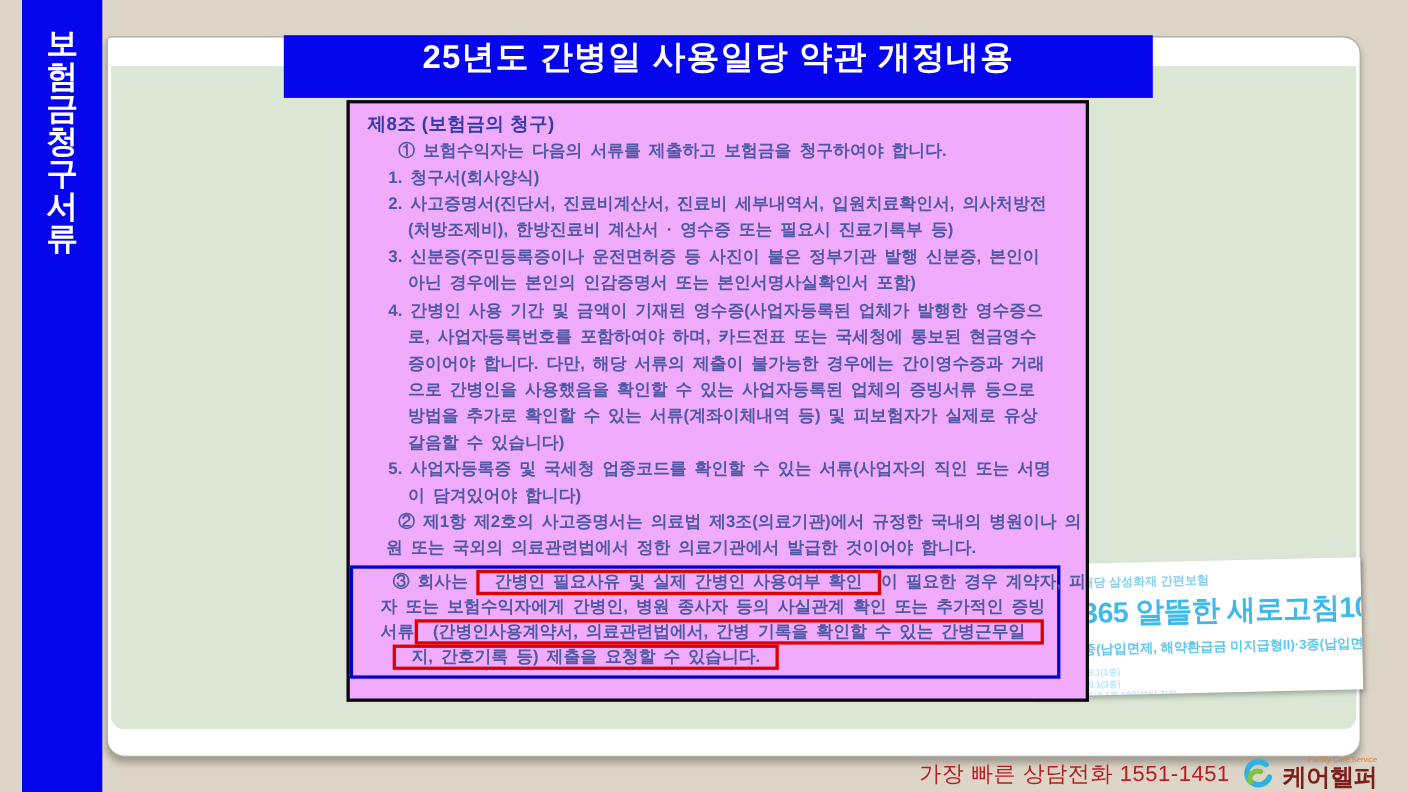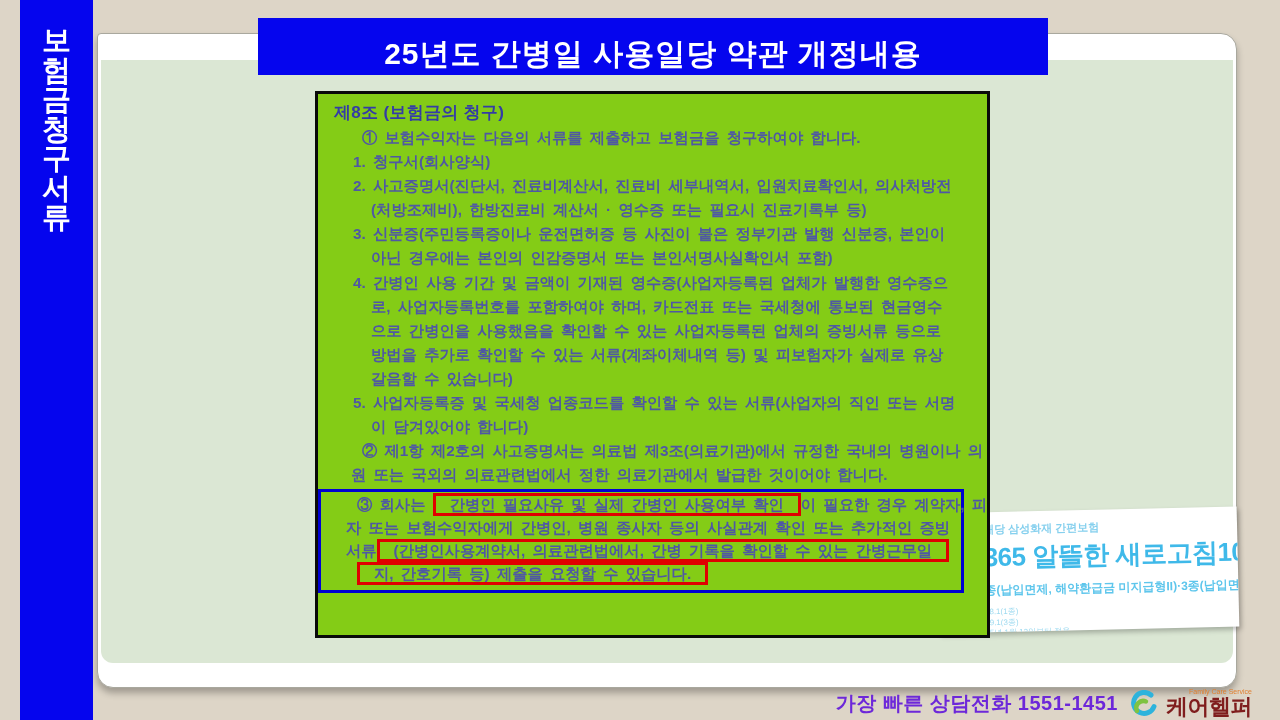--- a/index.html
+++ b/index.html
@@ -30,23 +30,23 @@
     box-shadow:0 5px 7px rgba(0,0,0,.28);
     z-index:1;
   }
   .green-area {
     position:absolute; left:3px; top:26px; width:1132px; height:603px;
     background:#dbe7d4; border-radius:0 0 12px 12px;
   }
 
   
   .banner {
-    position:absolute; left:258px; top:18px; width:790px; height:57px;
+    position:absolute; left:258px; top:32px; width:790px; height:57px;
     background:#0505ee; z-index:6;
-    display:flex; align-items:flex-end; justify-content:center;
+    display:flex; align-items:flex-start; justify-content:center;
   }
   .banner .banner-title {
     color:#ffffff; font-weight:bold; font-size:30px; letter-spacing:1px;
     white-space:nowrap;
   }
 
   
   .promo-card {
     position:absolute; left:938px; top:510px; width:300px; height:120px;
     background:#ffffff; z-index:2; transform:rotate(-1.3deg);
@@ -55,21 +55,21 @@
   }
   .promo-tag   { font-size:11px; color:#86d0ee; font-weight:bold; white-space:nowrap; }
   .promo-title { font-size:26px; color:#3fb9e9; font-weight:bold; white-space:nowrap; margin-top:3px; letter-spacing:-0.5px; }
   .promo-sub   { font-size:12px; color:#5ec6ec; font-weight:bold; white-space:nowrap; margin-top:7px; }
   .promo-notes { margin-top:8px; }
   .promo-notes div { font-size:8px; line-height:10.5px; color:#9edaf0; white-space:nowrap; }
 
   
   .doc-box {
     position:absolute; left:315px; top:91px; width:675px; height:547px;
-    background:#84cc16; border:3px solid #0a0a0a; z-index:5;
+    background:#f0abfc; border:3px solid #0a0a0a; z-index:5;
     padding:6px 13px 0 16px; overflow:hidden;
   }
   .doc-title {
     font-size:17px; font-weight:bold; color:#343ca6; line-height:26px;
     white-space:pre; letter-spacing:0.3px;
   }
   .doc-line {
     font-size:15.3px; line-height:24.1px; color:#4f58a4; font-weight:600;
     white-space:pre; word-spacing:3px;
   }
@@ -86,21 +86,21 @@
   .notice-box .doc-line { line-height:22.8px; }
   .hl-red { border:3px solid #e00000; padding:0 14px; }
 
   
   .footer {
     position:absolute; left:0; top:686px; width:1280px; height:34px;
     display:flex; align-items:center; justify-content:flex-end;
     padding-right:28px; gap:8px; z-index:4;
   }
   .phone-text {
-    font-size:20px; font-weight:bold; color:#6d28d9; letter-spacing:0.5px;
+    font-size:20px; font-weight:normal; color:#b91c1c; letter-spacing:0.5px;
     white-space:nowrap;
   }
   .brand-col { display:flex; flex-direction:column; align-items:flex-end; line-height:1; }
   .brand-tagline { font-size:7px; color:#e07f2e; margin-bottom:1px; white-space:nowrap; }
   .brand-name { font-size:22px; font-weight:bold; color:#7f1d1d; white-space:nowrap; letter-spacing:-0.5px; }
   .brand-logo { display:block; margin-top:4px; }
 </style>
 </head>
 <body>
 
@@ -137,20 +137,21 @@
   <div class="doc-title">제8조 (보험금의 청구)</div>
   <div id="doc-body-lines">
       <div class="doc-line ind-p"><span>① 보험수익자는 다음의 서류를 제출하고 보험금을 청구하여야 합니다.</span></div>
       <div class="doc-line ind-n"><span>1. 청구서(회사양식)</span></div>
       <div class="doc-line ind-n"><span>2. 사고증명서(진단서, 진료비계산서, 진료비 세부내역서, 입원치료확인서, 의사처방전</span></div>
       <div class="doc-line ind-nc"><span>(처방조제비), 한방진료비 계산서 · 영수증 또는 필요시 진료기록부 등)</span></div>
       <div class="doc-line ind-n"><span>3. 신분증(주민등록증이나 운전면허증 등 사진이 붙은 정부기관 발행 신분증, 본인이</span></div>
       <div class="doc-line ind-nc"><span>아닌 경우에는 본인의 인감증명서 또는 본인서명사실확인서 포함)</span></div>
       <div class="doc-line ind-n"><span>4. 간병인 사용 기간 및 금액이 기재된 영수증(사업자등록된 업체가 발행한 영수증으</span></div>
       <div class="doc-line ind-nc"><span>로, 사업자등록번호를 포함하여야 하며, 카드전표 또는 국세청에 통보된 현금영수</span></div>
+      <div class="doc-line ind-nc"><span>증이어야 합니다. 다만, 해당 서류의 제출이 불가능한 경우에는 간이영수증과 거래</span></div>
       <div class="doc-line ind-nc"><span>으로 간병인을 사용했음을 확인할 수 있는 사업자등록된 업체의 증빙서류 등으로</span></div>
       <div class="doc-line ind-nc"><span>방법을 추가로 확인할 수 있는 서류(계좌이체내역 등) 및 피보험자가 실제로 유상</span></div>
       <div class="doc-line ind-nc"><span>갈음할 수 있습니다)</span></div>
       <div class="doc-line ind-n"><span>5. 사업자등록증 및 국세청 업종코드를 확인할 수 있는 서류(사업자의 직인 또는 서명</span></div>
       <div class="doc-line ind-nc"><span>이 담겨있어야 합니다)</span></div>
       <div class="doc-line ind-p"><span>② 제1항 제2호의 사고증명서는 의료법 제3조(의료기관)에서 규정한 국내의 병원이나 의</span></div>
       <div class="doc-line ind-pc"><span>원 또는 국외의 의료관련법에서 정한 의료기관에서 발급한 것이어야 합니다.</span></div>
     </div>
   <div class="notice-box" id="notice-lines">
       <div class="doc-line ind-p"><span>③ 회사는 </span><span class="hl-red">간병인 필요사유 및 실제 간병인 사용여부 확인</span><span>이 필요한 경우 계약자, 피보험</span></div>

